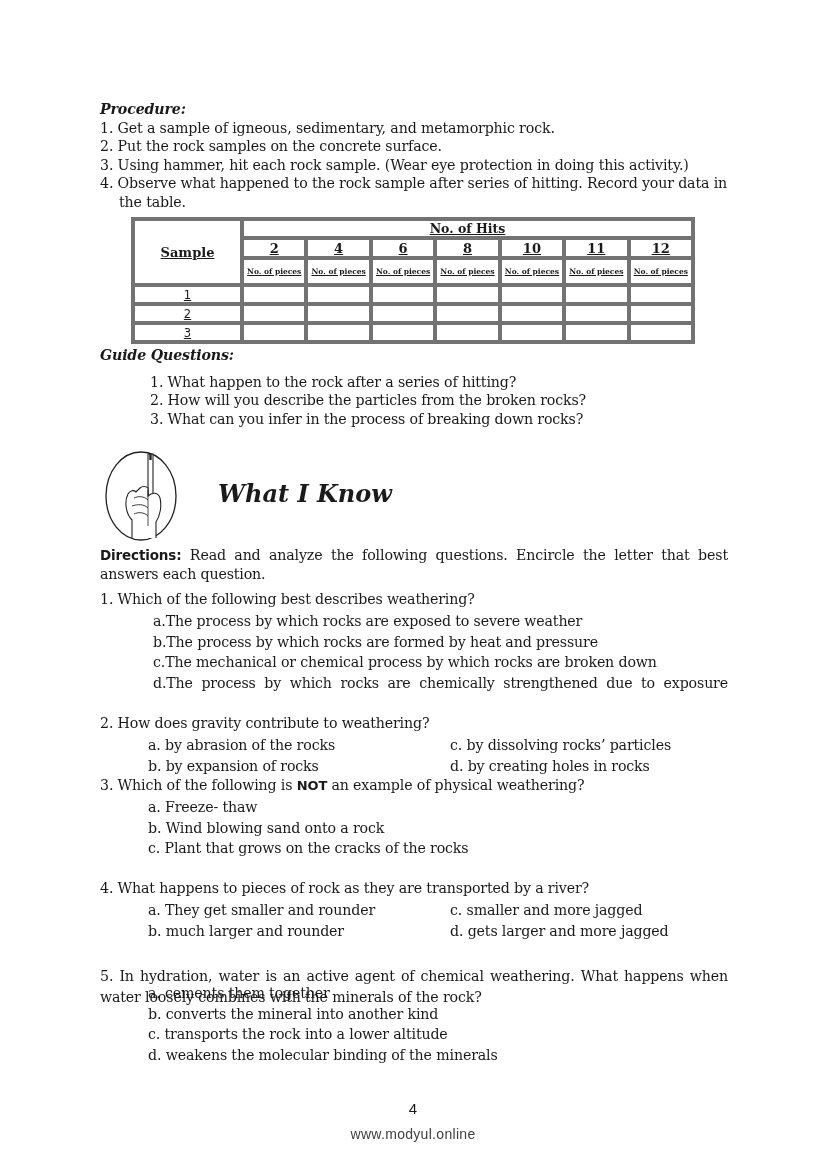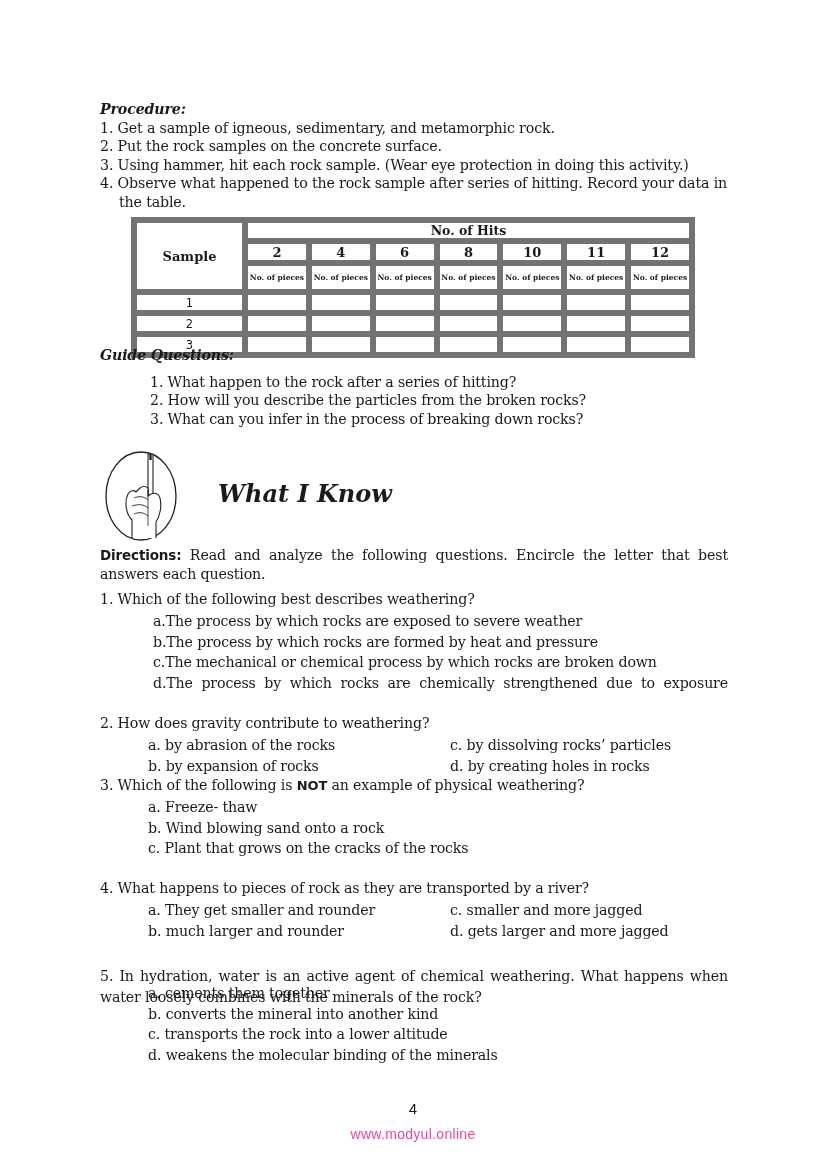--- a/index.html
+++ b/index.html
@@ -10,21 +10,21 @@
   .abs { position: absolute; }
   .bi { font-weight: bold; font-style: italic; }
   .b { font-weight: bold; }
 
   #procedure { left: 100px; top: 100px; width: 640px; }
   #procedure .ol { margin: 0; padding: 0; list-style: none; }
   #procedure .ol li { padding-left: 19px; text-indent: -19px; }
 
   table.hits { position: absolute; left: 131px; top: 217px; width: 564px;
                border-collapse: collapse; font-family: "DejaVu Serif", serif; }
-  table.hits td, table.hits th { border: 6px solid #737373; padding: 0; text-align: center; }
+  table.hits td, table.hits th { border: 4px solid #737373; padding: 0; text-align: center; text-decoration: underline; }
   table.hits th.sample { width: 105px; font-size: 13px; }
   table.hits th.hits-head { font-size: 12.5px; height: 15px; }
   table.hits th.num { font-size: 13px; height: 16px; }
   table.hits th.sub { font-size: 7.5px; line-height: 9px; height: 23px; font-weight: bold; }
   table.hits td.rownum { font-family: "DejaVu Sans", sans-serif; font-size: 11.5px; height: 15px; }
   table.hits td.cell { height: 15px; }
 
   #guide { left: 100px; top: 346px; width: 640px; }
   #guide .ol { margin: 8px 0 12px 50px; padding: 0; list-style: none; }
 
@@ -34,21 +34,21 @@
 
   #directions { left: 100px; top: 546px; width: 628px; text-align: justify; }
   #directions .dlabel { font-family: "DejaVu Sans", sans-serif; font-weight: bold; font-size: 13.5px; }
 
   .q { position: absolute; left: 100px; width: 628px; }
   .grid2 { display: grid; grid-template-columns: 302px 300px; padding-left: 48px; }
 
   #pagenum { left: 0; width: 826px; top: 1100px; text-align: center; font-size: 15px;
              font-family: "Liberation Sans", sans-serif; }
   #watermark { left: 0; width: 826px; top: 1126px; text-align: center; font-size: 14px;
-               color: #ec4899; font-family: "Liberation Sans", sans-serif; letter-spacing: 0.3px; }
+               color: #404040; font-family: "Liberation Sans", sans-serif; letter-spacing: 0.3px; }
 </style>
 </head>
 <body>
 
 <div class="page">
 
   <div id="procedure" class="abs txt">
     <div class="bi">Procedure:</div>
     <ul class="ol">
       <li>1. Get a sample of igneous, sedimentary, and metamorphic rock.</li>

